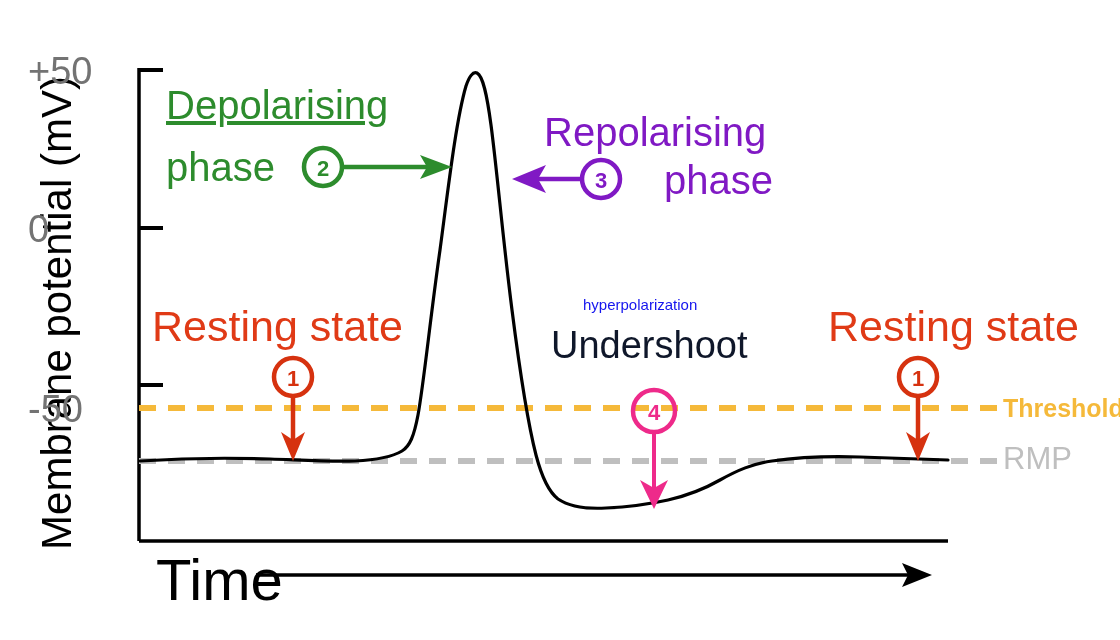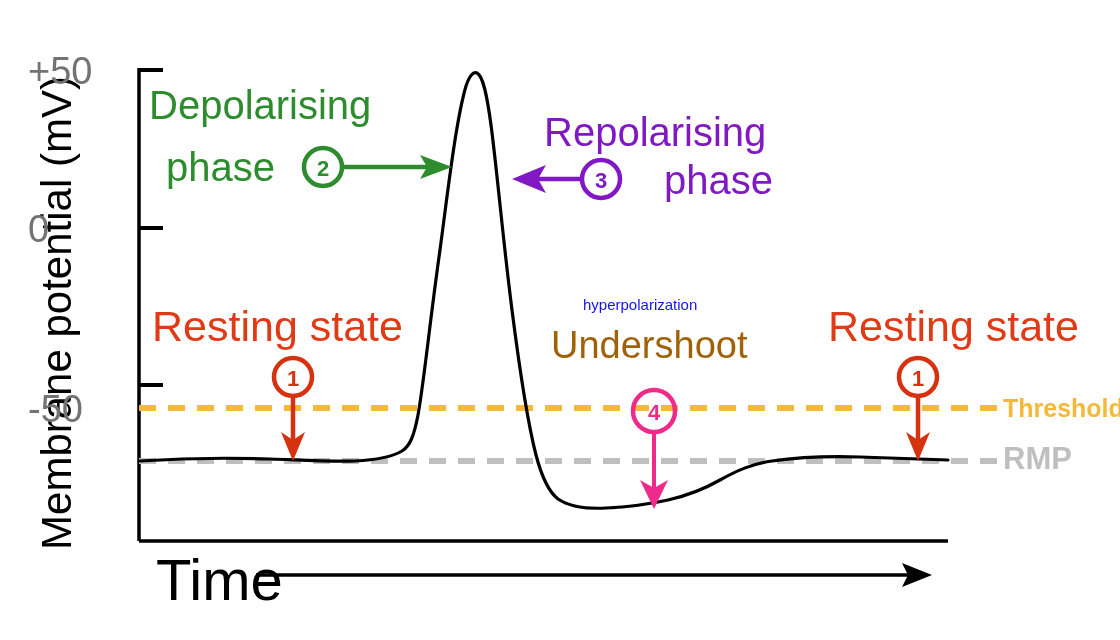--- a/index.html
+++ b/index.html
@@ -40,24 +40,24 @@
   #xaxis-title {
     left: 156px;
     top: 551px;
     font-size: 58px;
     color: #000000;
   }
 
   .lbl-depol   { color: #2d8c2d; font-size: 40px; }
   .lbl-repol   { color: #8019c4; font-size: 40px; margin-left: 34px; }
   .lbl-rest    { color: #e03a16; font-size: 43px; }
-  .lbl-under   { color: #a16207; font-size: 38px; }
+  .lbl-under   { color: #0f172a; font-size: 38px; }
   .lbl-hyper   { color: #1515ee; font-size: 15px; }
   .lbl-thresh  { color: #f5b93a; font-size: 25px; font-weight: bold; }
-  .lbl-rmp     { color: #bfbfbf; font-size: 31px; font-weight: bold; }
+  .lbl-rmp     { color: #bfbfbf; font-size: 31px; font-weight: normal; }
 
   .num { font-size: 22px; font-weight: bold; text-anchor: middle; dominant-baseline: central; }
 </style>
 </head>
 <body>
 
 <div id="root">
 
   <svg class="layer" viewBox="0 0 1120 640">
 
@@ -122,21 +122,21 @@
   </svg>
 
   <div class="txt" id="yaxis-title">Membrane potential (mV)</div>
 
   <div class="txt tick-label" style="left:28px; top:52px; width:88px;">+50</div>
   <div class="txt tick-label" style="left:28px; top:210px; width:88px;">0</div>
   <div class="txt tick-label" style="left:28px; top:367px; width:88px;margin-top:23px;">-50</div>
 
   <div class="txt" id="xaxis-title">Time</div>
 
-  <div class="txt lbl-depol" style="left:149px; top:85px;">Depolarising</div>
+  <div class="txt lbl-depol" style="left:166px; top:85px;text-decoration:underline;">Depolarising</div>
   <div class="txt lbl-depol" style="left:166px; top:147px;">phase</div>
 
   <div class="txt lbl-repol" style="left:510px; top:112px;">Repolarising</div>
   <div class="txt lbl-repol" style="left:630px; top:160px;">phase</div>
 
   <div class="txt lbl-rest" style="left:152px; top:305px;">Resting state</div>
 
   <div class="txt lbl-rest" style="left:828px; top:305px;">Resting state</div>
 
   <div class="txt lbl-hyper" style="left:583px; top:297px;">hyperpolarization</div>

